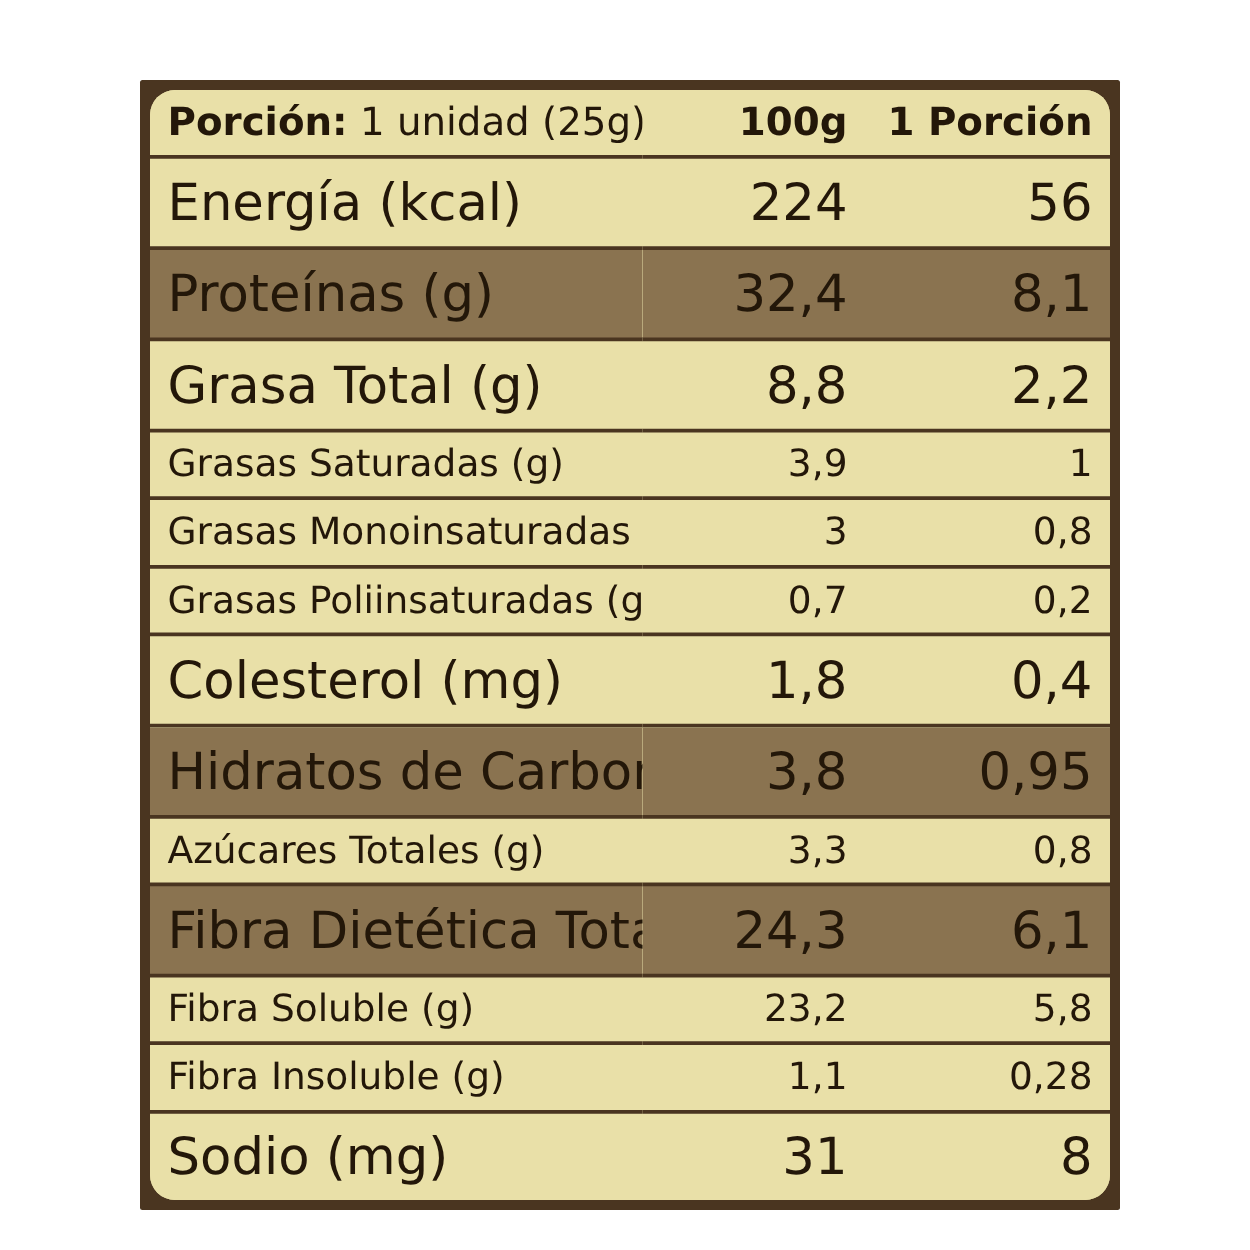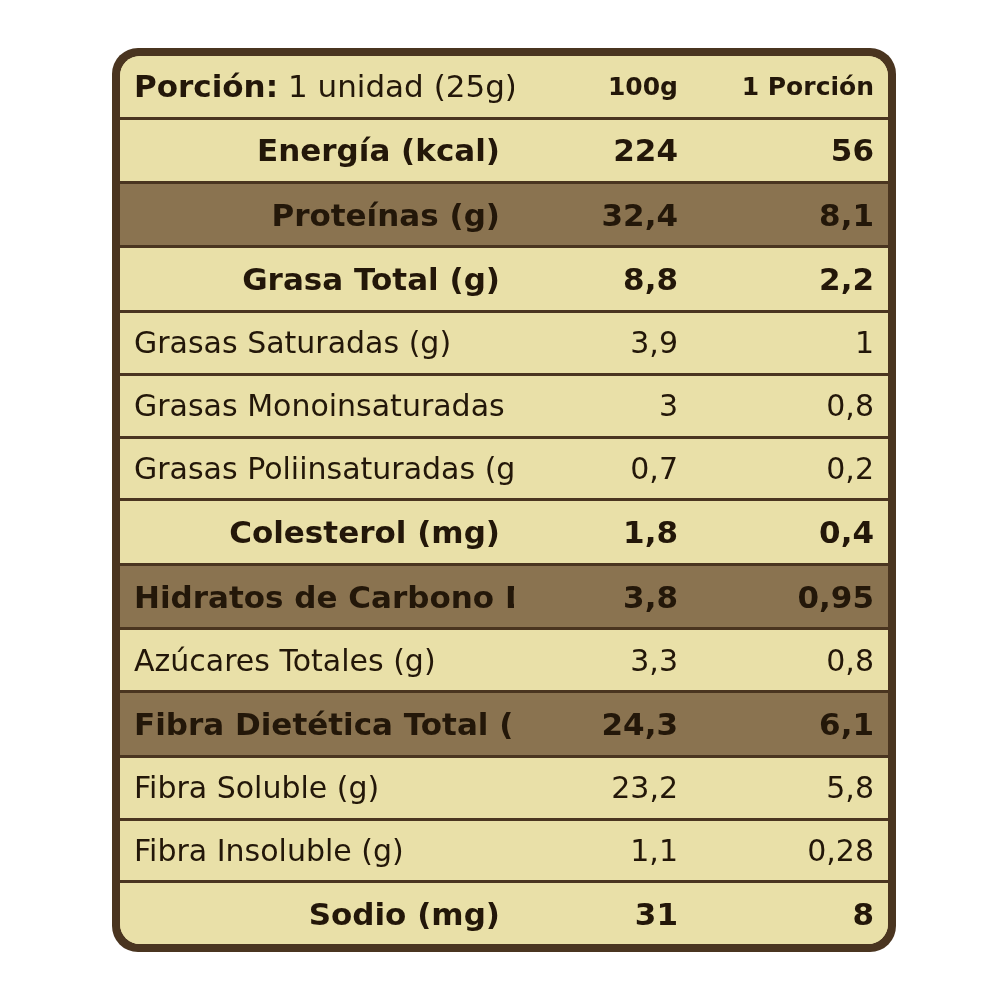--- a/index.html
+++ b/index.html
@@ -7,25 +7,25 @@
     padding: 0;
     background: #ffffff;
     width: 1000px;
     height: 1000px;
     font-family: "DejaVu Sans", sans-serif;
   }
 
   #panel {
     position: absolute;
     left: 112px;
-    top: 48px;
+    top: 64px;
     width: 784px;
     height: 904px;
     background: #4a3520;
-    border-radius: 26px;
+    border-radius: 2px;
     box-sizing: border-box;
     padding: 8px;
     overflow: hidden;
   }
 
   #table {
     width: 100%;
     height: 100%;
     border-collapse: collapse;
     table-layout: fixed;
@@ -62,41 +62,40 @@
     text-align: right;
     width: 150px;
   }
   .c-val2 {
     text-align: right;
     width: 168px;
   }
 
   
   tr.header td {
-    font-size: 25px;
+    font-size: 31px;
   }
   tr.header .c-label {
     font-size: 31px;
   }
   tr.header .serving-label {
     font-weight: bold;
   }
   tr.header .serving-value {
     font-weight: normal;
   }
   tr.header .c-val,
   tr.header .c-val2 {
     font-weight: bold;
   }
 
   
   tr.main td {
-    font-weight: bold;
-    font-size: 31px;
-    text-align: right;
+    font-weight: normal;
+    font-size: 41px;
   }
 
   
   tr.sub td {
     font-weight: normal;
     font-size: 30px;
   }
   tr.sub .c-label {
     padding-left: 42px;
   }

